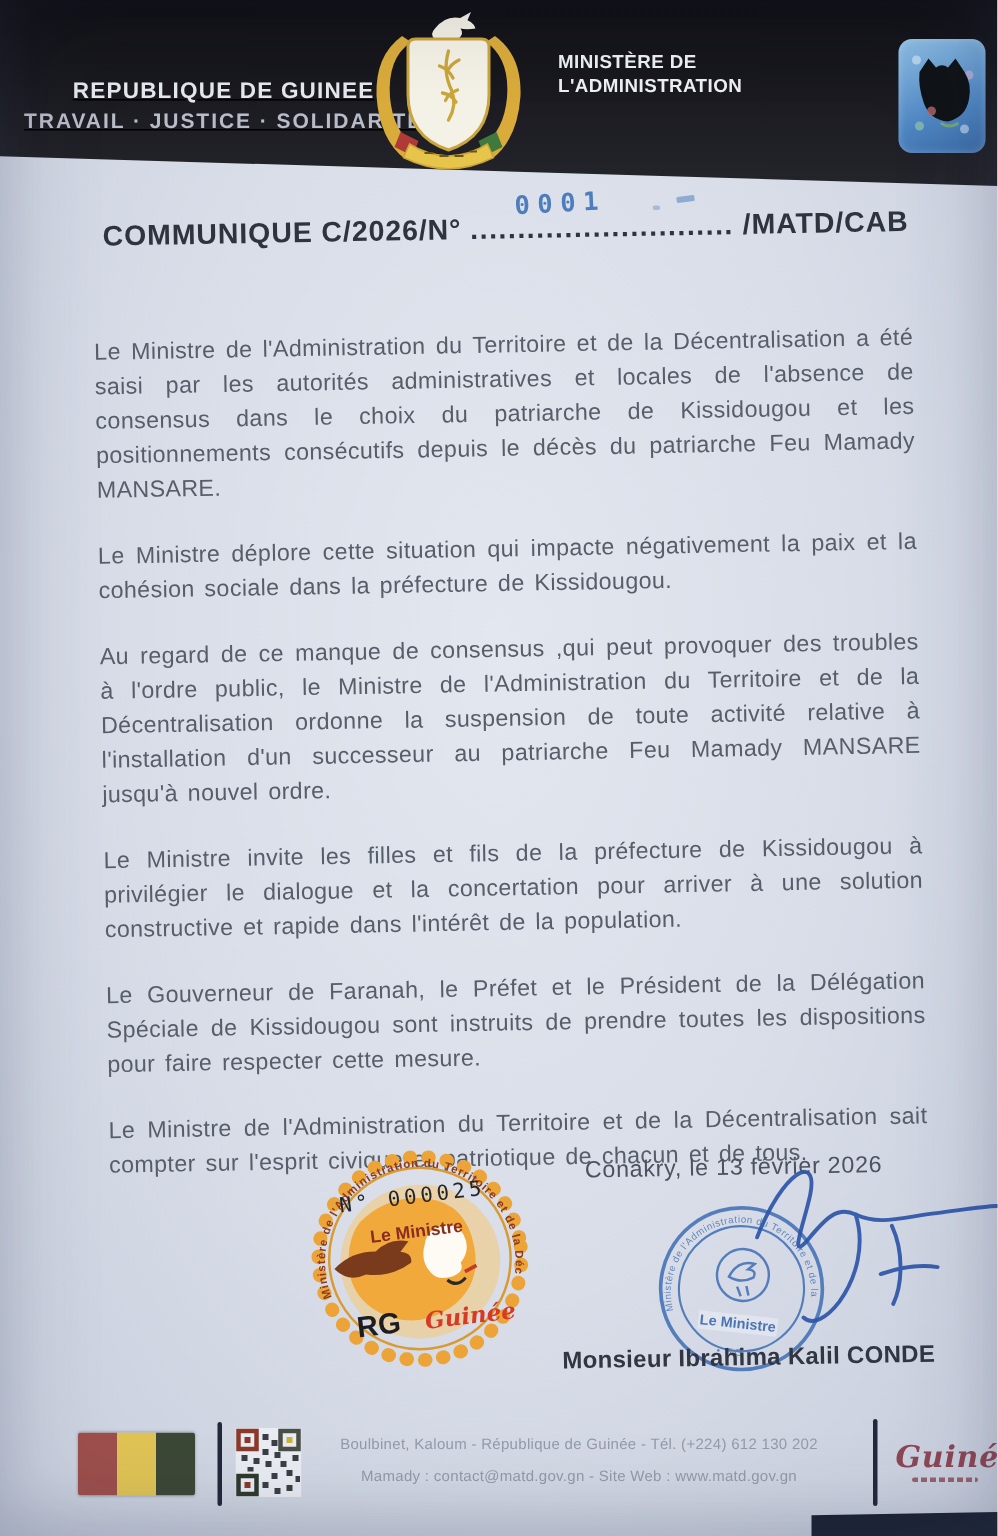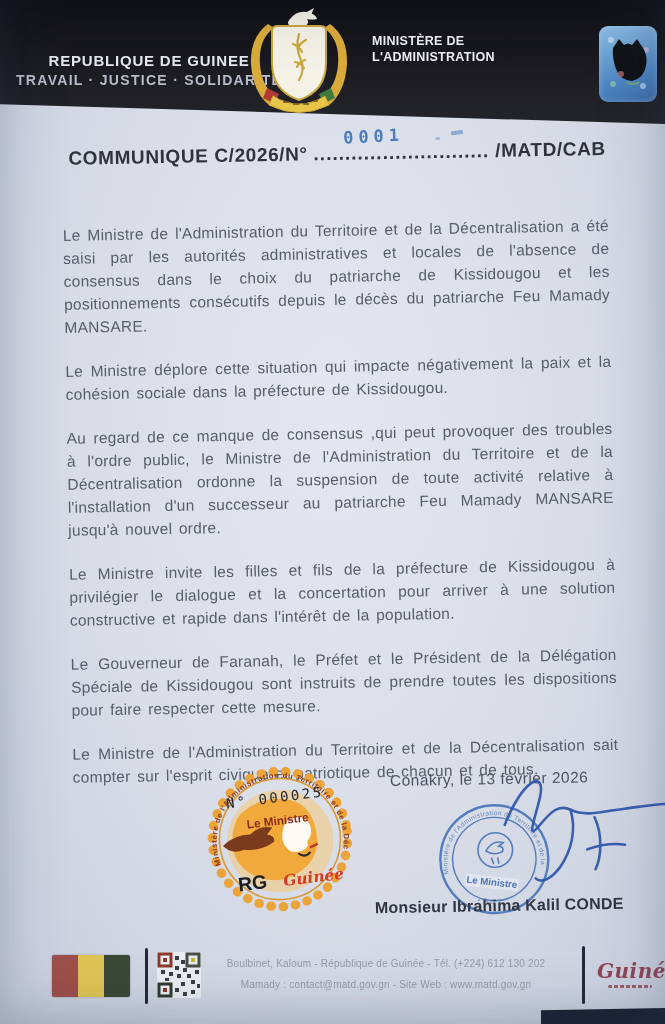--- a/index.html
+++ b/index.html
@@ -7,21 +7,21 @@
     width:665px;height:1024px;position:relative;overflow:hidden;
     font-family:"Liberation Sans",sans-serif;
     background:radial-gradient(ellipse at 50% 42%, #e3e7ef 0%, #d8dde8 52%, #c7cddc 100%);
   }
   
   .header{
     position:absolute;left:0;top:0;width:665px;height:124px;
     background:linear-gradient(180deg,#0e0e12,#1b1b21 55%,#24242b);
     clip-path:polygon(0 0,100% 0,100% 100%,0 84%);
   }
-  .republic-block{position:absolute;left:16px;top:52px;text-align:center;}
+  .republic-block{position:absolute;left:16px;top:52px;text-align:center;text-decoration:underline;}
   .republic{font-weight:700;font-size:15px;letter-spacing:.8px;color:#e4e7ee;}
   .motto{font-weight:700;font-size:14px;letter-spacing:1.3px;color:#b7bcc8;margin-top:3px;}
   .arms{position:absolute;left:243px;top:4px;width:112px;height:112px;}
   .ministry{
     position:absolute;left:372px;top:33px;width:218px;text-align:left;
     font-weight:700;font-size:12.5px;line-height:16px;letter-spacing:.3px;color:#edeff5;
   }
   .hlogo{
     position:absolute;left:599px;top:26px;width:58px;height:76px;border-radius:9px;
     background:linear-gradient(160deg,#8fc0e6,#4d85c2 65%,#3a69a4);overflow:hidden;

